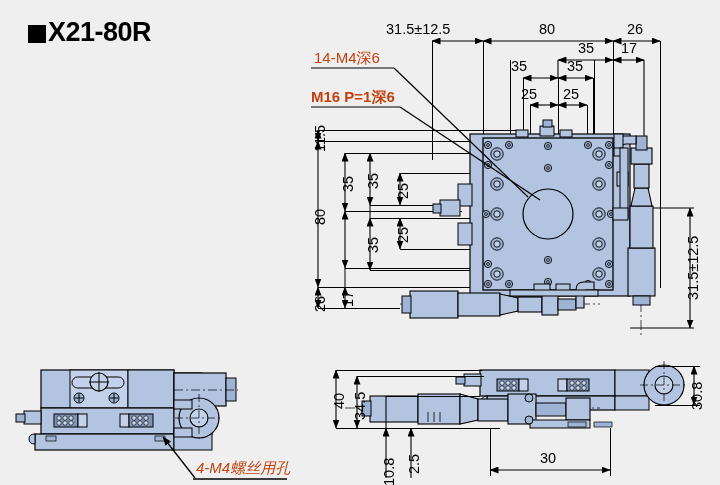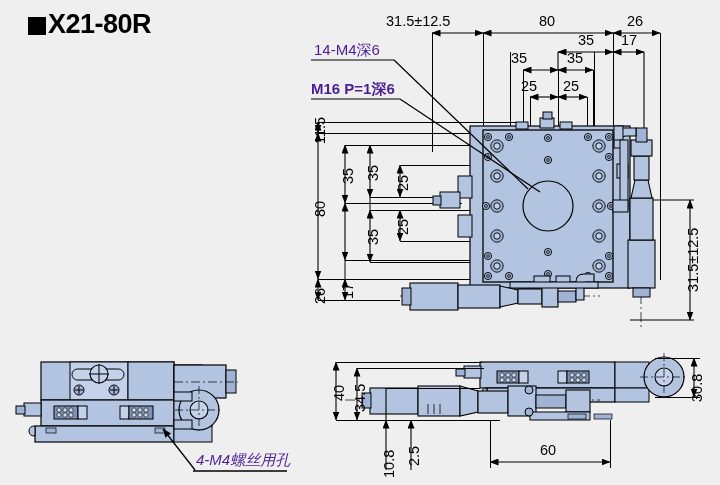--- a/index.html
+++ b/index.html
@@ -3,21 +3,21 @@
 <meta charset="utf-8">
 <style>
   html,body{margin:0;padding:0;}
   body{
     width:720px;height:485px;
     background:#efefef;
     font-family:"Liberation Sans","DejaVu Sans",sans-serif;
     overflow:hidden;
     position:relative;
   }
-  #root{position:relative;width:720px;height:384px;}
+  #root{position:relative;width:720px;height:384px;margin-top:8px;}
   svg{position:absolute;left:0;top:0;}
   .ttl{
     position:absolute;
     font-size:27px;
     font-weight:bold;
     color:#000;
     letter-spacing:-0.5px;
     white-space:nowrap;
   }
   .sq{
@@ -31,21 +31,21 @@
     white-space:nowrap;
     line-height:1;
   }
   .dim.v{
     transform-origin:0 0;
     transform:rotate(-90deg);
   }
   .lbl{
     position:absolute;
     font-size:15px;
-    color:#4c1d95;
+    color:#c2410c;
     white-space:nowrap;
     line-height:1;
   }
 </style>
 </head>
 <body>
 
 <div id="root">
 
   <div class="sq" style="left:28px;top:17px;width:18px;height:18px;"></div>
@@ -421,16 +421,16 @@
   <div class="dim v" style="left:396px;top:235px;">25</div>
   <div class="dim v" style="left:366px;top:245px;">35</div>
   <div class="dim v" style="left:341px;top:299px;">17</div>
 
   <div class="dim v" style="left:686px;top:292px;">31.5±12.5</div>
 
   <div class="dim v" style="left:332px;top:401px;">40</div>
   <div class="dim v" style="left:353px;top:412px;">34.5</div>
   <div class="dim v" style="left:382px;top:478px;">10.8</div>
   <div class="dim v" style="left:407px;top:466px;">2.5</div>
-  <div class="dim" style="left:540px;top:443px;">60</div>
+  <div class="dim" style="left:540px;top:443px;">30</div>
   <div class="dim v" style="left:690px;top:402px;">30.8</div>
 
 </div>
 
 </body></html>

